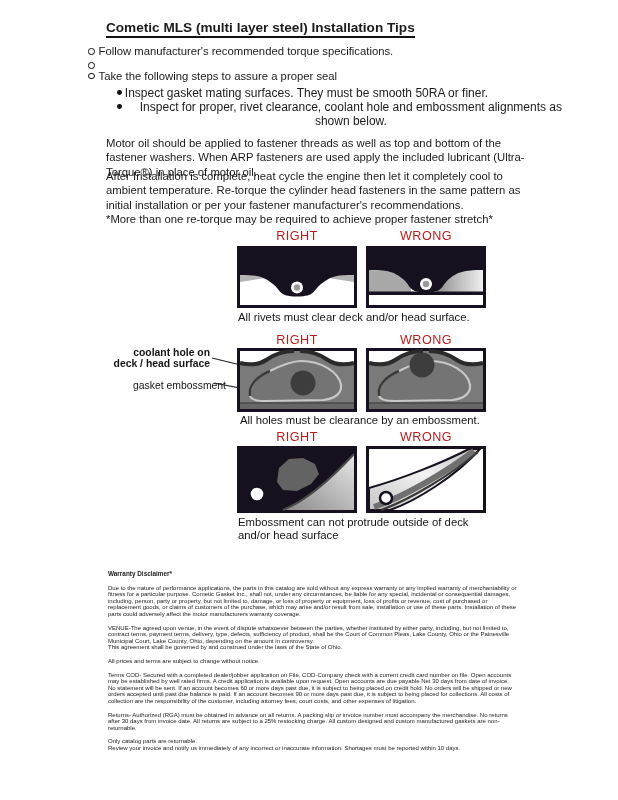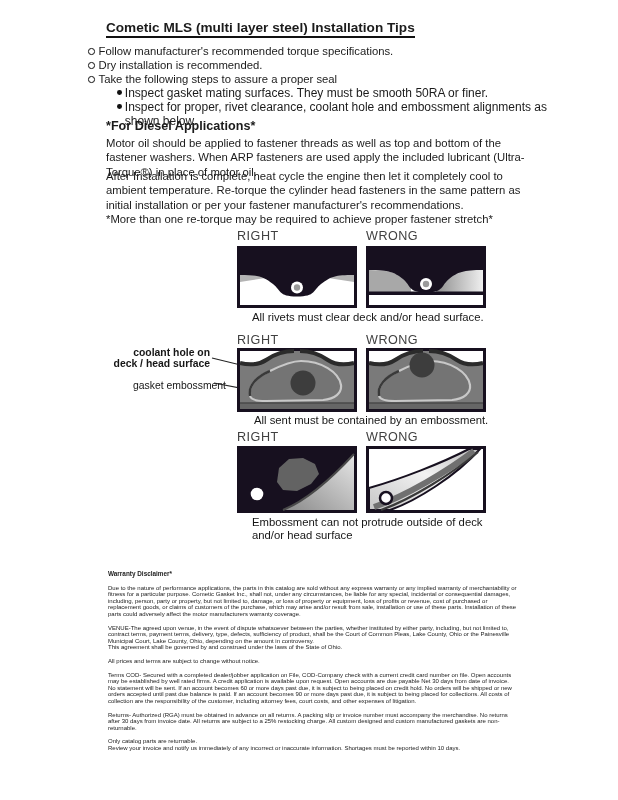--- a/index.html
+++ b/index.html
@@ -6,37 +6,37 @@
   .page{
     position:relative;width:618px;height:756px;background:#ffffff;
     font-family:"Liberation Sans",sans-serif;color:#1b1b1b;overflow:hidden;
   }
   .abs{position:absolute;}
   .title{
     left:106px;top:20px;font-size:13.6px;font-weight:bold;
     border-bottom:2px solid #111;padding-bottom:1px;white-space:nowrap;
   }
   .bullets{left:88px;top:44px;width:470px;font-size:11.3px;line-height:14.2px;}
-  .bullet-row{display:flex;}
+  .bullet-row{display:flex;text-align:center;}
   .marker-o{
     flex:0 0 auto;width:4.5px;height:4.5px;border:1.2px solid #111;border-radius:50%;
     margin:4px 4px 0 0;
   }
   .sub-bullets{left:117px;top:86px;width:460px;font-size:12px;line-height:14.2px;}
   .marker-f{
     flex:0 0 auto;width:4.8px;height:4.8px;background:#111;border-radius:50%;
     margin:4.2px 3px 0 0;
   }
   .diesel-heading{left:106px;top:119px;font-size:12.6px;font-weight:bold;}
   .para{font-size:11.3px;line-height:14.3px;}
   .p1{left:106px;top:136px;width:438px;}
   .p2{left:106px;top:169px;width:428px;}
   .note{left:106px;top:212px;width:438px;}
-  .dg-header{width:120px;text-align:left;font-size:12.6px;letter-spacing:0.5px;color:#404040;}
-  .dg-caption{font-size:11.3px;line-height:13px;color:#161616;margin-left:14px;}
+  .dg-header{width:120px;text-align:center;font-size:12.6px;letter-spacing:0.5px;color:#b91c1c;}
+  .dg-caption{font-size:11.3px;line-height:13px;color:#161616;}
   .panel{width:120px;}
   .side-label{width:100px;text-align:right;font-size:10.4px;line-height:11.3px;color:#161616;}
   .warranty{left:108px;top:571px;width:410px;font-size:6px;line-height:6.6px;color:#222;}
   .warranty .w-head{font-weight:bold;font-size:6.4px;margin:0 0 7px 0;}
   .warranty p{margin:0 0 7px 0;}
   .warranty p.tight{margin:0;}
   .footer-code{left:388px;top:761px;font-size:19px;color:#222;}
 </style>
 </head>
 <body>
@@ -45,40 +45,38 @@
 
   <div class="abs title">Cometic MLS (multi layer steel) Installation Tips</div>
 
   <div class="abs bullets">
     <div class="bullet-row">
       <span class="marker-o"></span>
       <span>Follow manufacturer's recommended torque specifications.</span>
     </div>
     <div class="bullet-row">
       <span class="marker-o"></span>
-      <span>Dry installation is recommended.</span>
     </div>
     <div class="bullet-row">
       <span class="marker-o"></span>
       <span>Take the following steps to assure a proper seal</span>
     </div>
   </div>
 
   <div class="abs sub-bullets">
     <div class="bullet-row">
       <span class="marker-f"></span>
       <span>Inspect gasket mating surfaces.  They must be smooth 50RA or finer.</span>
     </div>
     <div class="bullet-row">
       <span class="marker-f"></span>
       <span>Inspect for proper, rivet clearance, coolant hole and embossment alignments as shown below.</span>
     </div>
   </div>
 
-  <div class="abs diesel-heading">*For Diesel Applications*</div>
   <div class="abs para p1">Motor oil should be applied to fastener threads as well as top and bottom of the fastener washers. When ARP fasteners are used apply the included lubricant (Ultra-Torque®) in place of motor oil.</div>
   <div class="abs para p2">After Installation is complete, heat cycle the engine then let it completely cool to ambient temperature. Re-torque the cylinder head fasteners in the same pattern as initial installation or per your fastener manufacturer's recommendations.</div>
   <div class="abs para note">*More than one re-torque may be required to achieve proper fastener stretch*</div>
 
   <div class="abs dg-header" style="left:237px;top:229px;">RIGHT</div>
   <div class="abs dg-header" style="left:366px;top:229px;">WRONG</div>
 
   <svg class="abs panel" style="left:237px;top:246px;" width="120" height="62" viewBox="0 0 120 62">
     <rect x="1.5" y="1.5" width="117" height="59" fill="#ffffff" stroke="#17101f" stroke-width="3"></rect>
     <path d="M3,29 L48,29 L3,36 Z" fill="#b4b4b4"></path>
@@ -139,21 +137,21 @@
     <path d="M117,3 H63 C74,3 82,6 90,11.5 C99,17.5 109,17 117,15 Z" fill="#ffffff"></path>
     <path d="M57,3 C46,3 38,6 30,11.5 C21,17.5 11,17 3,15" stroke="#2b2b2b" stroke-width="4" fill="none"></path>
     <path d="M63,3 C74,3 82,6 90,11.5 C99,17.5 109,17 117,15" stroke="#2b2b2b" stroke-width="4" fill="none"></path>
     <rect x="3" y="55" width="114" height="6" fill="#666666"></rect>
     <line x1="3" y1="55" x2="117" y2="55" stroke="#4a4a4a" stroke-width="1.5"></line>
     <path d="M13,48 C11,38 19,29 33,23 C43,18 55,13 64,13 C84,13 102,24 104,37 C105,45 98,51 86,52 L29,53 C19,53 14,51.5 13,48 Z" fill="#747474" stroke="#c8c8c8" stroke-width="2.2"></path>
     <path d="M33,23 C19,29 11,38 13,48" stroke="#3a3a3a" stroke-width="2.5" fill="none"></path>
     <circle cx="56" cy="17" r="12.5" fill="#3d3d3d"></circle>
   </svg>
 
-  <div class="abs dg-caption" style="left:240px;top:414px;">All sent must be contained by an embossment.</div>
+  <div class="abs dg-caption" style="left:240px;top:414px;">All holes must be clearance by an embossment.</div>
 
   <div class="abs dg-header" style="left:237px;top:430px;">RIGHT</div>
   <div class="abs dg-header" style="left:366px;top:430px;">WRONG</div>
 
   <svg class="abs panel" style="left:237px;top:446px;" width="120" height="67" viewBox="0 0 120 67">
     <defs>
       <linearGradient id="g3r" x1="0" y1="1" x2="1" y2="0">
         <stop offset="0" stop-color="#8a8a8a"></stop>
           <stop offset="1" stop-color="#e6e6e6"></stop>
       </linearGradient>

